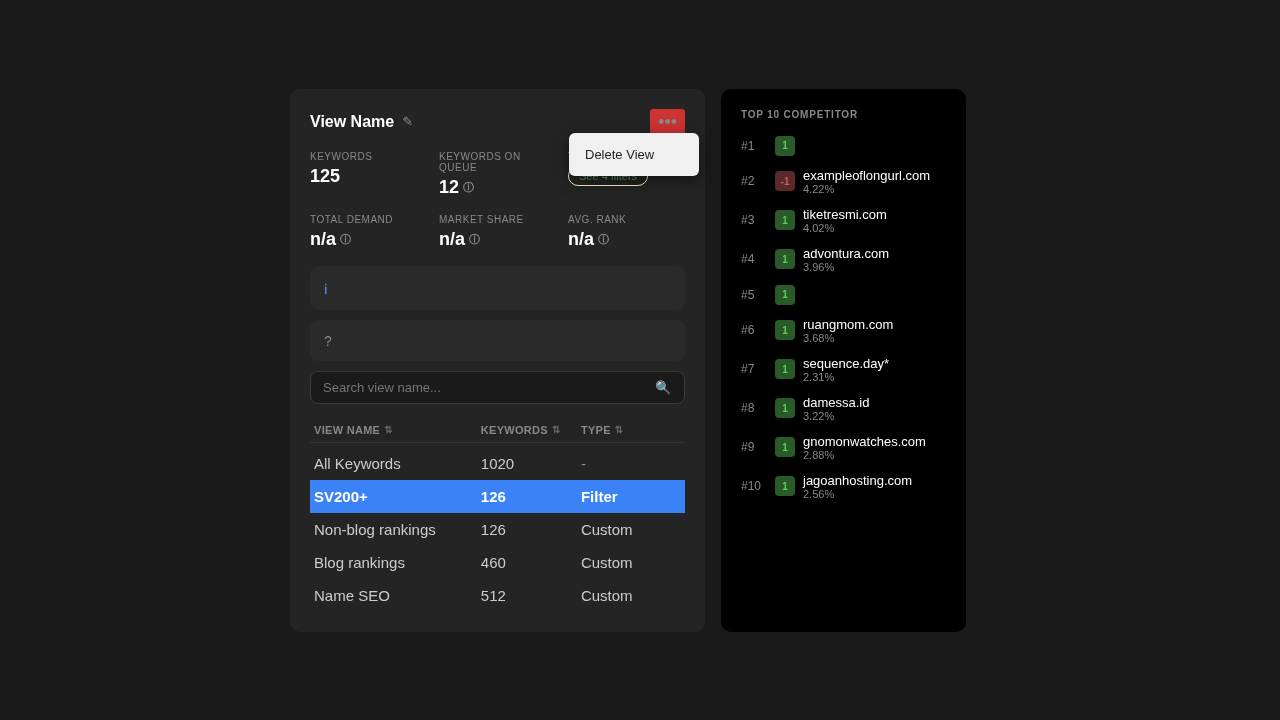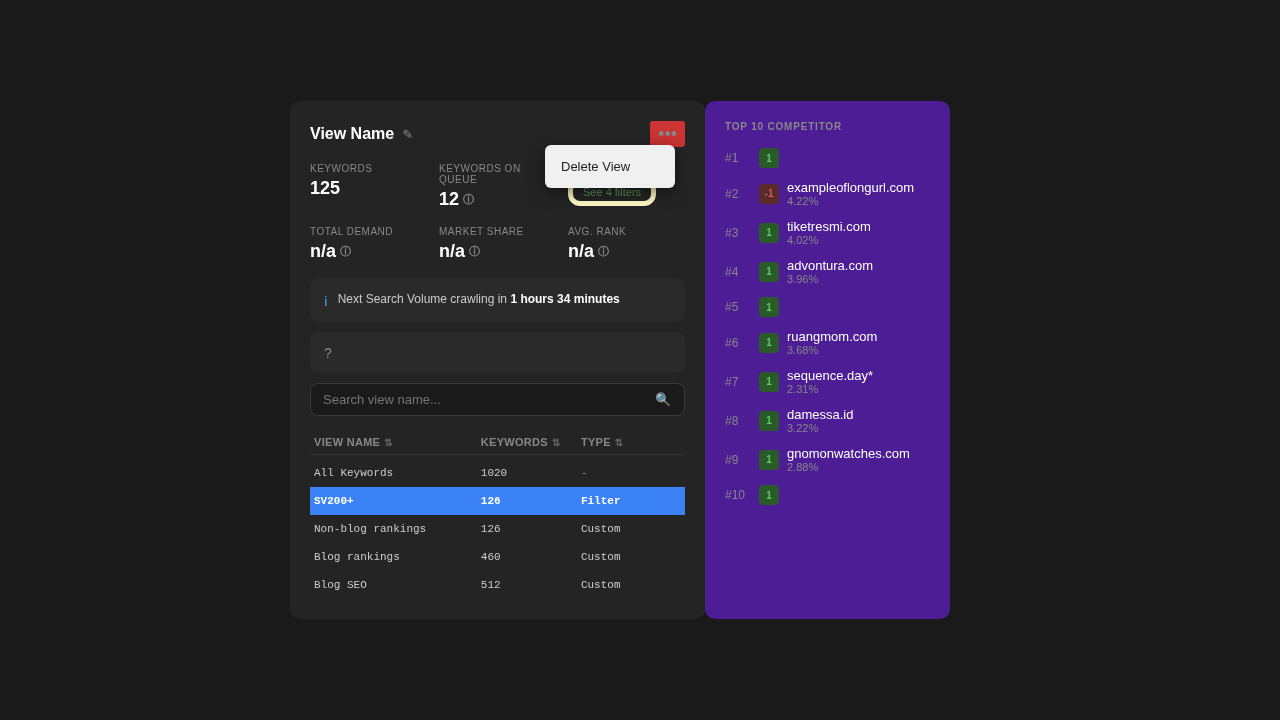--- a/index.html
+++ b/index.html
@@ -8,20 +8,21 @@
       font-family: -apple-system, BlinkMacSystemFont, 'Segoe UI', sans-serif;
       width: 1280px;
       height: 720px;
       overflow: hidden;
       display: flex;
       align-items: center;
       justify-content: center;
     }
     .main-container {
       display: flex;
+      gap: 16px;
       width: 700px;
     }
     .left-panel {
       background: #242424;
       border-radius: 10px;
       padding: 20px;
       width: 415px;
       position: relative;
     }
     .panel-header {
@@ -80,21 +81,21 @@
       align-items: center;
       gap: 4px;
     }
     .info-icon {
       color: #888;
       font-size: 11px;
       cursor: pointer;
     }
     .filter-btn {
       background: transparent;
-      border: 5px solid #fef9c3;
+      border: 1px solid #fef9c3;
       border-radius: 12px;
       color: #5a9a5a;
       font-size: 11px;
       padding: 3px 10px;
       cursor: pointer;
     }
     .notice-box {
       background: #2a2a2a;
       border-radius: 8px;
       padding: 12px 14px;
@@ -158,47 +159,46 @@
     .sort-icon { color: #666; font-size: 10px; }
     .table-row {
       display: grid;
       grid-template-columns: 2fr 1.2fr 1.2fr;
       padding: 8px 4px;
       cursor: pointer;
     }
     .table-row.active { background: #3b82f6; }
     .td {
       color: #cccccc;
-      font-size: 11px;
-      font-family: Liberation Mono, monospace;
+      font-size: 15px;
     }
     .td.bold { color: #ffffff; font-weight: 700; }
     .td.muted { color: #888; }
     
     .dropdown-menu {
       position: absolute;
       top: 44px;
-      right: 30px;
+      right: 6px;
       background: #f0f0f0;
       border-radius: 6px;
       padding: 4px 0;
       z-index: 100;
       box-shadow: 0 4px 16px rgba(0,0,0,0.5);
       min-width: 130px;
     }
     .dropdown-item {
       padding: 10px 16px;
       font-size: 13px;
       color: #222;
       cursor: pointer;
       white-space: nowrap;
     }
     
     .right-panel {
-      background: #4c1d95;
+      background: #000000;
       border-radius: 10px;
       padding: 20px;
       width: 245px;
     }
     .right-panel-title {
       color: #888;
       font-size: 10px;
       font-weight: 700;
       text-transform: uppercase;
       letter-spacing: 0.8px;
@@ -295,23 +295,20 @@
         <div class="stat-label">AVG. RANK</div>
         <div class="stat-value">
           <span>n/a</span>
           <span class="info-icon">ⓘ</span>
         </div>
       </div>
     </div>
 
     <div class="notice-box">
       <span class="notice-icon info">ℹ</span>
-      <div class="notice-text">
-        Next Search Volume crawling in <strong>1 hours 34 minutes</strong>
-      </div>
     </div>
 
     <div class="notice-box">
       <span class="notice-icon warn">?</span>
     </div>
 
     <div class="search-bar">
       <input class="search-input" type="text" placeholder="Search view name..." style="">
       <span class="search-icon">🔍</span>
     </div>
@@ -346,21 +343,21 @@
       <div class="td ">Non-blog rankings</div>
       <div class="td ">126</div>
       <div class="td ">Custom</div>
     </div>
         <div class="table-row">
       <div class="td ">Blog rankings</div>
       <div class="td ">460</div>
       <div class="td ">Custom</div>
     </div>
         <div class="table-row">
-      <div class="td ">Blog SEO</div>
+      <div class="td ">Name SEO</div>
       <div class="td ">512</div>
       <div class="td ">Custom</div>
     </div>
       </div>
 
     <div class="dropdown-menu">
       <div class="dropdown-item">Delete View</div>
     </div>
   </div>
 
@@ -427,16 +424,20 @@
       <span class="rank-label">#9</span>
       <span class="rank-badge up">1</span>
       <div class="competitor-info">
         <div class="competitor-name">gnomonwatches.com</div>
         <div class="competitor-pct">2.88%</div>
       </div>
     </div>
         <div class="competitor-row">
       <span class="rank-label">#10</span>
       <span class="rank-badge up">1</span>
+      <div class="competitor-info">
+        <div class="competitor-name">jagoanhosting.com</div>
+        <div class="competitor-pct">2.56%</div>
+      </div>
     </div>
       </div>
   </div>
 </div>
 
 </body></html>

